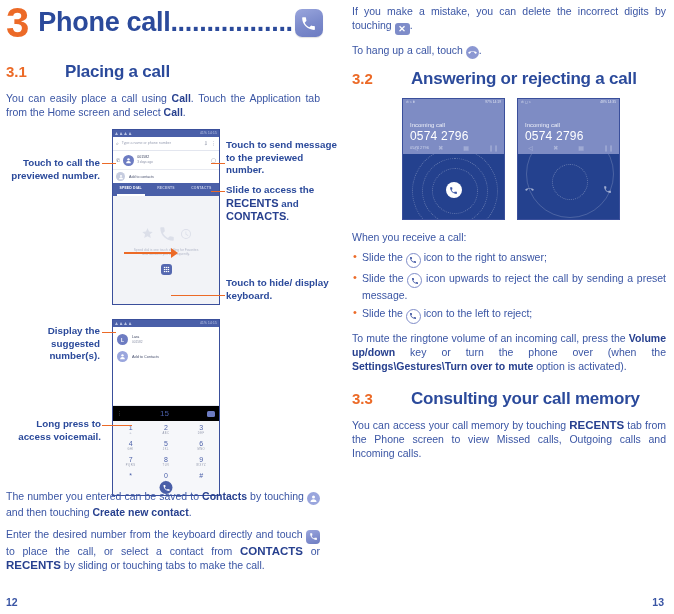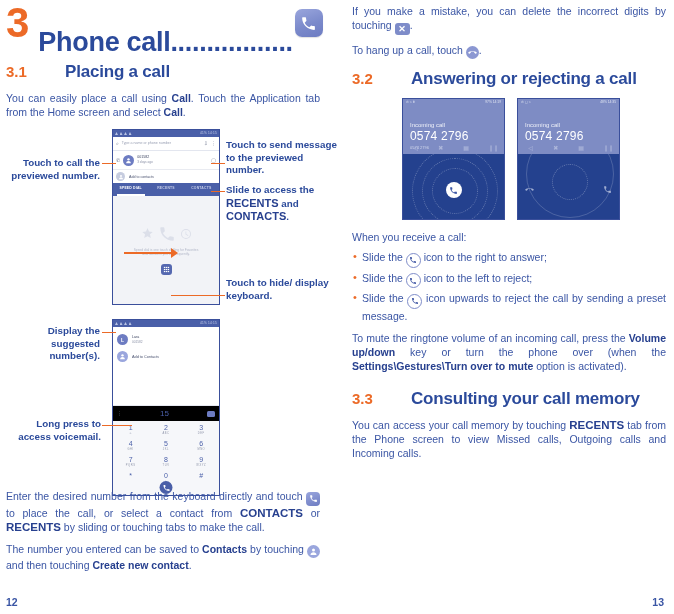--- a/index.html
+++ b/index.html
@@ -48,21 +48,20 @@
     margin-right: 10px;
     letter-spacing: -1px;
   }
   .chapter-title {
     font-size: 27px;
     font-weight: bold;
     color: #2b4a9b;
     line-height: 40px;
     white-space: nowrap;
     letter-spacing: -0.3px;
-    margin-top: 20px;
   }
   .chapter-icon {
     width: 28px;
     height: 28px;
     border-radius: 7px;
     background: linear-gradient(160deg, #9aa6dd 0%, #7b8acb 55%, #6d7cc2 100%);
     display: inline-flex;
     align-items: center;
     justify-content: center;
     margin-left: 2px;
@@ -613,32 +612,32 @@
       </div>
 
       <div class="callout" style="left:4px; top:198px; width:90px; text-align:right;">Display the suggested number(s).</div>
       <div class="lead" style="left:96px; top:205px; width:14px;"></div>
 
       <div class="callout" style="left:1px; top:291px; width:94px; text-align:right;">Long press to access voicemail.</div>
       <div class="lead" style="left:96px; top:298px; width:30px;"></div>
     </div>
 
     <div style="position:absolute; left:6px; right:20px; top:489px;">
-      <p class="body"><span>Enter the desired number from the keyboard directly and touch </span><span class="ic ic-call">
-            <svg viewBox="0 0 24 24" fill="#ffffff">
-              <path d="M6.6 10.8c1.4 2.8 3.8 5.1 6.6 6.6l2.2-2.2c.3-.3.7-.4 1-.2 1.1.4 2.3.6 3.6.6.6 0 1 .4 1 1V20c0 .6-.4 1-1 1C10.6 21 3 13.4 3 4c0-.6.4-1 1-1h3.5c.6 0 1 .4 1 1 0 1.2.2 2.4.6 3.6.1.3 0 .7-.2 1l-2.3 2.2z"></path>
-            </svg>
-          </span><span> to place the call, or select a contact from </span><b style="font-size:11.5px;">CONTACTS</b><span> or </span><b style="font-size:11.5px;">RECENTS</b><span> by sliding or touching tabs to make the call.</span></p>
-
       <p class="body"><span>The number you entered can be saved to </span><b>Contacts</b><span> by touching </span><span class="ic ic-person">
             <svg viewBox="0 0 24 24" fill="#ffffff">
               <circle cx="12" cy="8" r="4"></circle>
               <path d="M4 21c0-4.4 3.6-7 8-7s8 2.6 8 7z"></path>
             </svg>
           </span><span> and then touching </span><b>Create new contact</b><span>.</span></p>
+
+      <p class="body"><span>Enter the desired number from the keyboard directly and touch </span><span class="ic ic-call">
+            <svg viewBox="0 0 24 24" fill="#ffffff">
+              <path d="M6.6 10.8c1.4 2.8 3.8 5.1 6.6 6.6l2.2-2.2c.3-.3.7-.4 1-.2 1.1.4 2.3.6 3.6.6.6 0 1 .4 1 1V20c0 .6-.4 1-1 1C10.6 21 3 13.4 3 4c0-.6.4-1 1-1h3.5c.6 0 1 .4 1 1 0 1.2.2 2.4.6 3.6.1.3 0 .7-.2 1l-2.3 2.2z"></path>
+            </svg>
+          </span><span> to place the call, or select a contact from </span><b style="font-size:11.5px;">CONTACTS</b><span> or </span><b style="font-size:11.5px;">RECENTS</b><span> by sliding or touching tabs to make the call.</span></p>
     </div>
 
     <div class="pg pg-l">12</div>
   </div>
 
   <div class="col col-right">
 
     <p class="body" style="margin-top:4px;"><span>If you make a mistake, you can delete the incorrect digits by touching </span><span class="ic ic-del">✕</span><span>.</span></p>
 
     <p class="body"><span>To hang up a call, touch </span><span class="ic ic-hang">
@@ -720,27 +719,27 @@
     <div class="bullet"><span>Slide the </span><span class="ic ic-ring">
           <svg viewBox="0 0 24 24" fill="#4a5fa8">
             <path d="M6.6 10.8c1.4 2.8 3.8 5.1 6.6 6.6l2.2-2.2c.3-.3.7-.4 1-.2 1.1.4 2.3.6 3.6.6.6 0 1 .4 1 1V20c0 .6-.4 1-1 1C10.6 21 3 13.4 3 4c0-.6.4-1 1-1h3.5c.6 0 1 .4 1 1 0 1.2.2 2.4.6 3.6.1.3 0 .7-.2 1l-2.3 2.2z"></path>
           </svg>
         </span><span> icon to the right to answer;</span></div>
 
     <div class="bullet"><span>Slide the </span><span class="ic ic-ring">
           <svg viewBox="0 0 24 24" fill="#4a5fa8">
             <path d="M6.6 10.8c1.4 2.8 3.8 5.1 6.6 6.6l2.2-2.2c.3-.3.7-.4 1-.2 1.1.4 2.3.6 3.6.6.6 0 1 .4 1 1V20c0 .6-.4 1-1 1C10.6 21 3 13.4 3 4c0-.6.4-1 1-1h3.5c.6 0 1 .4 1 1 0 1.2.2 2.4.6 3.6.1.3 0 .7-.2 1l-2.3 2.2z"></path>
           </svg>
-        </span><span> icon to the left to reject;</span></div>
+        </span><span> icon upwards to reject the call by sending a preset message.</span></div>
 
     <div class="bullet"><span>Slide the </span><span class="ic ic-ring">
           <svg viewBox="0 0 24 24" fill="#4a5fa8">
             <path d="M6.6 10.8c1.4 2.8 3.8 5.1 6.6 6.6l2.2-2.2c.3-.3.7-.4 1-.2 1.1.4 2.3.6 3.6.6.6 0 1 .4 1 1V20c0 .6-.4 1-1 1C10.6 21 3 13.4 3 4c0-.6.4-1 1-1h3.5c.6 0 1 .4 1 1 0 1.2.2 2.4.6 3.6.1.3 0 .7-.2 1l-2.3 2.2z"></path>
           </svg>
-        </span><span> icon upwards to reject the call by sending a preset message.</span></div>
+        </span><span> icon to the left to reject;</span></div>
 
     <p class="body" style="margin-top:7px;"><span>To mute the ringtone volume of an incoming call, press the </span><b>Volume up/down</b><span> key or turn the phone over (when the </span><b>Settings\Gestures\Turn over to mute</b><span> option is activated).</span></p>
 
     <div class="sec" style="margin-top:16px;">
       <span class="sec-num">3.3</span>
       <span class="sec-title">Consulting your call memory</span>
     </div>
 
     <p class="body"><span>You can access your call memory by touching </span><b style="font-size:11.5px;">RECENTS</b><span> tab from the Phone screen to view Missed calls, Outgoing calls and Incoming calls.</span></p>
 

